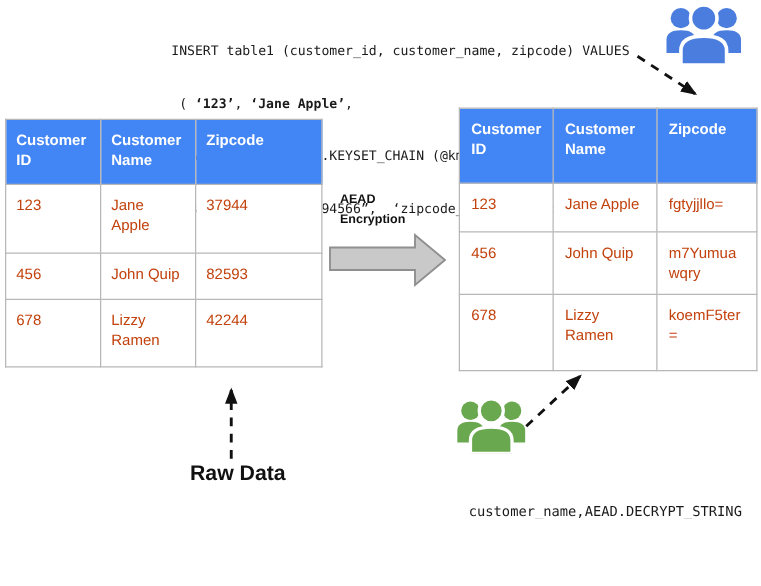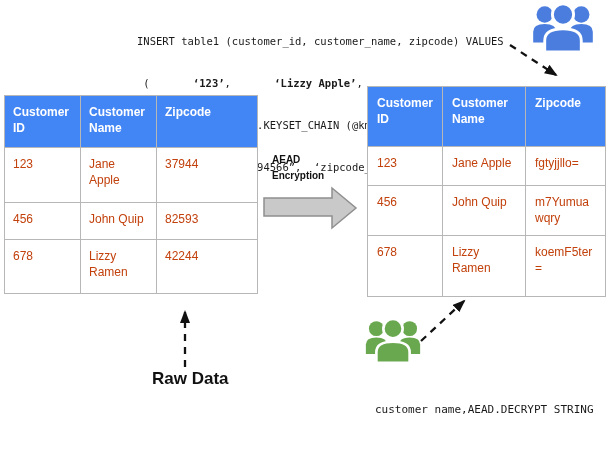--- a/index.html
+++ b/index.html
@@ -9,21 +9,21 @@
     font-family:"Liberation Sans", sans-serif; overflow:hidden;
   }
 
   
   .code {
     position:absolute; font-family:"DejaVu Sans Mono", monospace;
     white-space:pre; color:#1a1a1a;
   }
   .code-top    { left:137px; top:6px;   font-size:10.5px; line-height:14px; }
   .code-bottom { left:375px; top:370px; font-size:11px;   line-height:16px; }
-  .code b { font-weight:bold;margin-left:37px; }
+  .code b { font-weight:bold; }
 
   
   .tbl { position:absolute; border-collapse:collapse; table-layout:fixed; }
   .tbl th, .tbl td {
     border:1px solid #b7b7b7; vertical-align:top; text-align:left;
     font-size:12px; padding:9px 8px; overflow-wrap:anywhere;
   }
   .tbl th { background:#4285F4; color:#ffffff; font-weight:bold; line-height:1.3; }
   .tbl td { color:#c2410c; line-height:1.3; background:#ffffff; }
   #left-table  { left:4px;   top:95px; width:253px; }
@@ -50,21 +50,21 @@
   
   #overlay { position:absolute; left:0; top:0; pointer-events:none; }
 </style>
 </head>
 <body>
 
 <div class="canvas">
 
   <div class="code code-top">
     <div><span>INSERT table1 (customer_id, customer_name, zipcode) VALUES</span></div>
-    <div><span> ( </span><b>‘123’</b><span>, </span><b>‘Lizzy Apple’</b><span>,</span></div>
+    <div><span> ( </span><b>‘123’</b><span>, </span><b>‘Jane Apple’</b><span>,</span></div>
     <div><span> AEAD.ENCRYPT (KEYS.KEYSET_CHAIN (@kms_resource_name,</span></div>
     <div><span>@wrapped_keyset), “94566”,  ‘zipcode_ad’) as zipcode));</span></div>
   </div>
 
   <svg id="users-blue" class="users icon-blue" viewBox="0 0 64 52" aria-hidden="true">
     <circle class="p" cx="13" cy="13" r="8.5"></circle>
     <path class="p" d="M1 42 V31 Q1 23 13 23 Q25 23 25 31 V42 Z"></path>
     <circle class="p" cx="51" cy="13" r="8.5"></circle>
     <path class="p" d="M39 42 V31 Q39 23 51 23 Q63 23 63 31 V42 Z"></path>
     <circle class="p front" cx="32" cy="13" r="11"></circle>

